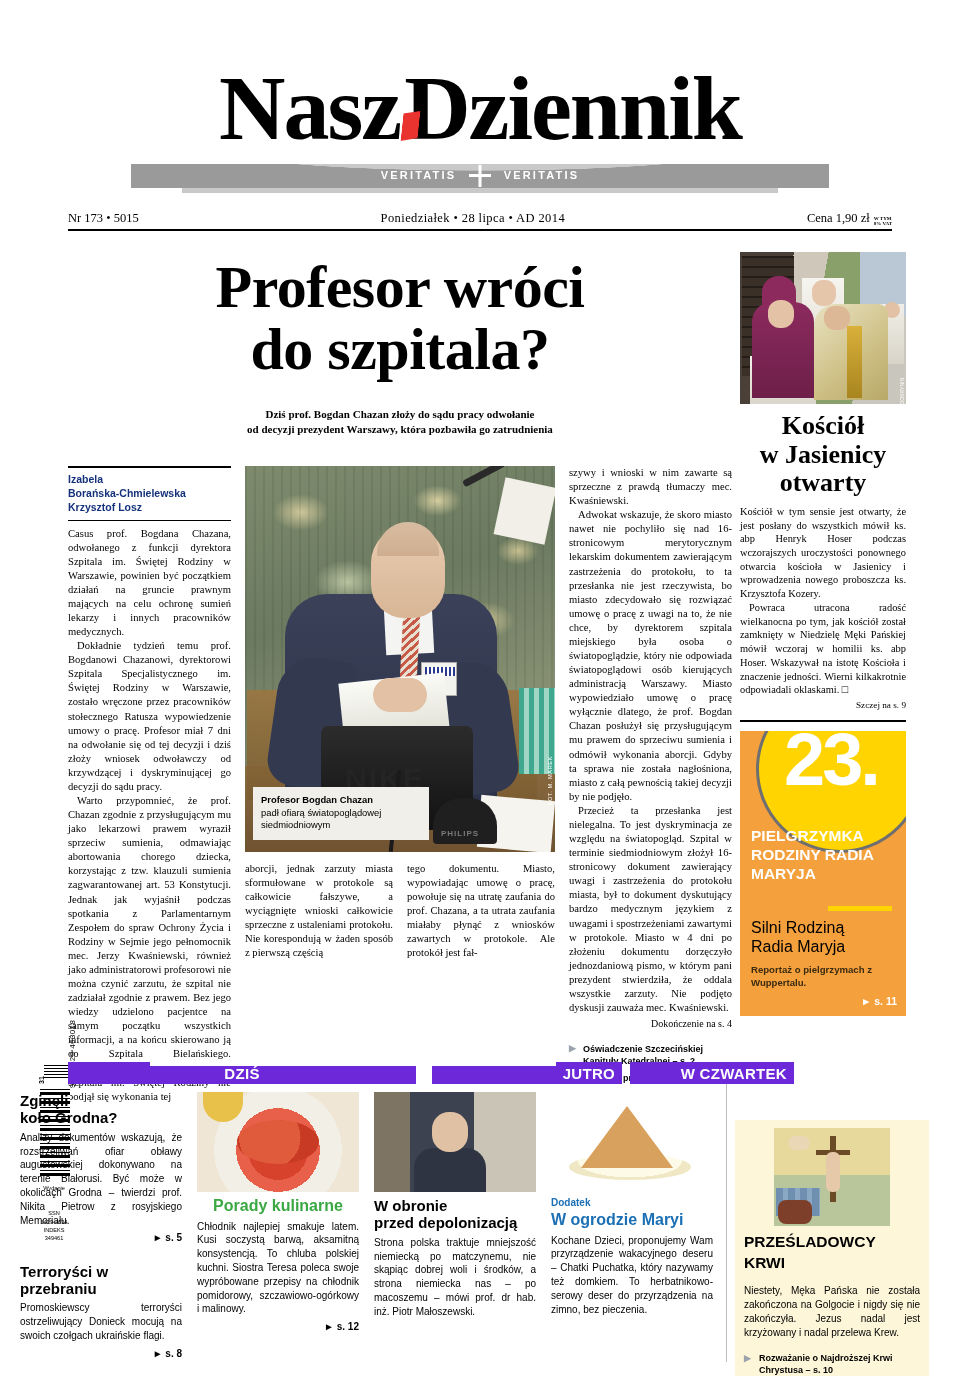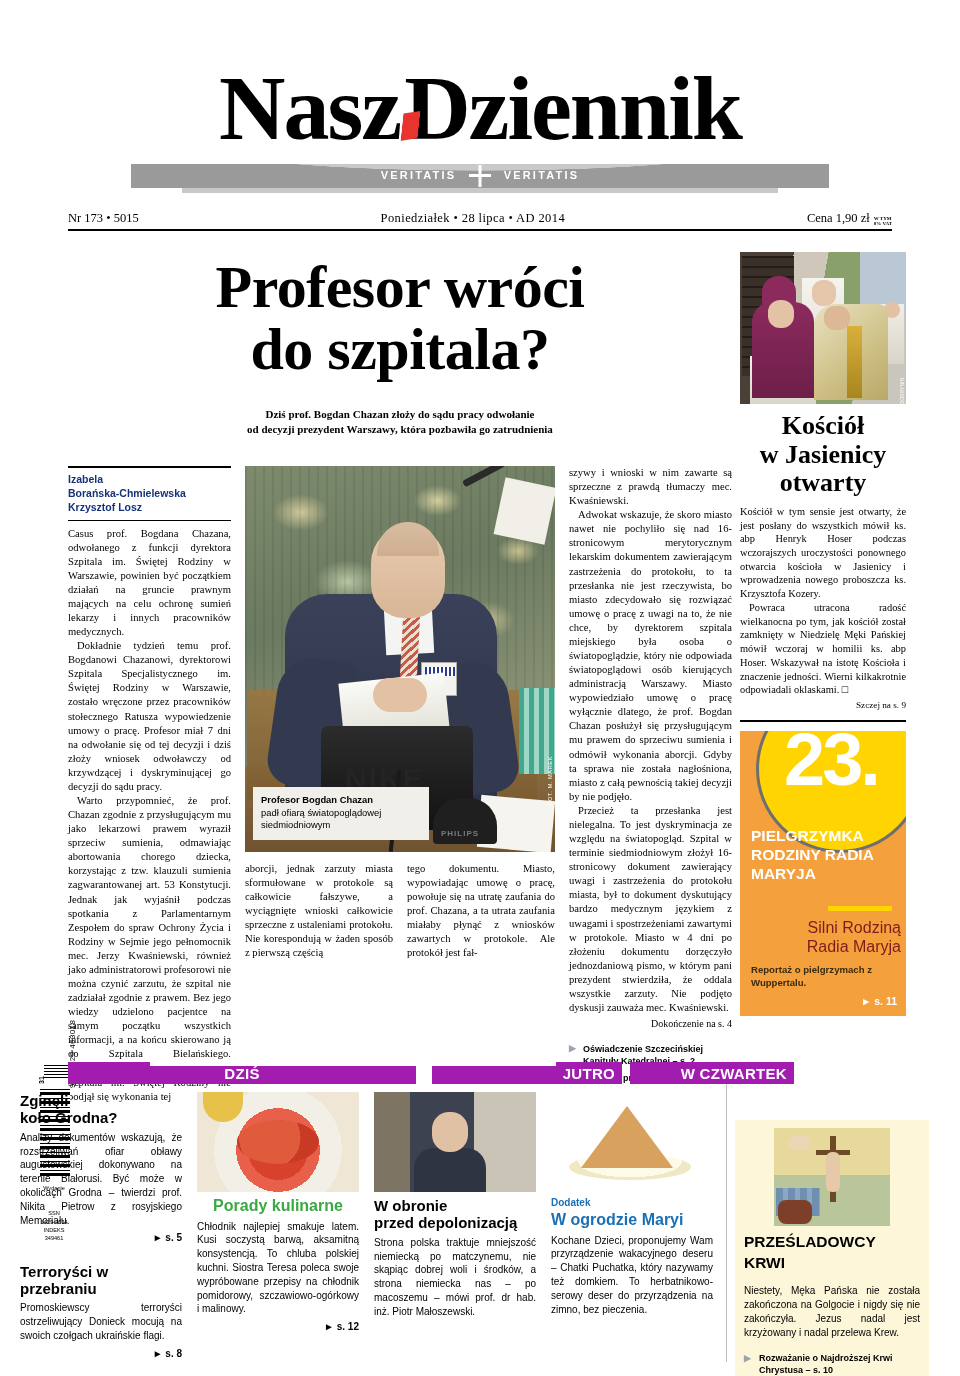--- a/index.html
+++ b/index.html
@@ -280,30 +280,30 @@
   }
   .adv-23 {
     position: absolute; top: -14px; left: 44px;
     font-size: 74px; font-weight: bold; color: #fff;
     font-family: "Liberation Sans", sans-serif; letter-spacing: -3px;
   }
   .adv-t1 { position: absolute; top: 96px; left: 11px; width: 150px;
     font-size: 15.5px; font-weight: bold; color: #fff; line-height: 1.22; }
   .adv-divider { position:absolute; top:175px; left: 88px; width: 64px; height:5px; background:#ffd400;}
   .adv-t2 { position: absolute; top: 188px; left: 11px; width: 150px;
-    font-size: 16px; color: #7f1d1d; line-height: 1.18; text-align: right; }
+    font-size: 16px; color: #000000; line-height: 1.18; }
   .adv-t3 { position: absolute; top: 233px; left: 11px; width: 150px;
     font-size: 9.6px; color: #3a2a10; font-weight: bold; line-height: 1.3; }
   .adv-ref { position: absolute; right: 9px; bottom: 9px; font-size: 10.5px;
     color: #fff; font-weight: bold; }
 
   
   .footer { position: absolute; top: 1062px; left: 20px; width: 920px; }
   .tabs { display: flex; height: 22px; align-items: stretch; }
-  .tab { background: #a21caf; color: #fff; font-size: 15px; font-weight: bold;
+  .tab { background: #6d28d9; color: #fff; font-size: 15px; font-weight: bold;
     display: flex; align-items: center; letter-spacing: .3px; }
   .tab.dzis { width: 348px; padding-left: 0; justify-content: center;
     margin-left: 48px; position: relative; }
   .tab.dzis:after { content:""; position:absolute; left: 82px; right: -140px; top:0;
     height: 4px; background: #fff; }
   .tab.jutro { width: 190px; justify-content: flex-end; padding-right: 7px; margin-left: 16px;}
   .tab.czwartek { width: 164px; justify-content: flex-end; padding-right: 7px; margin-left: 8px;}
 
   .foot-cols { display: flex; margin-top: 8px; gap: 0; }
   .fc { width: 162px; margin-right: 15px; }

